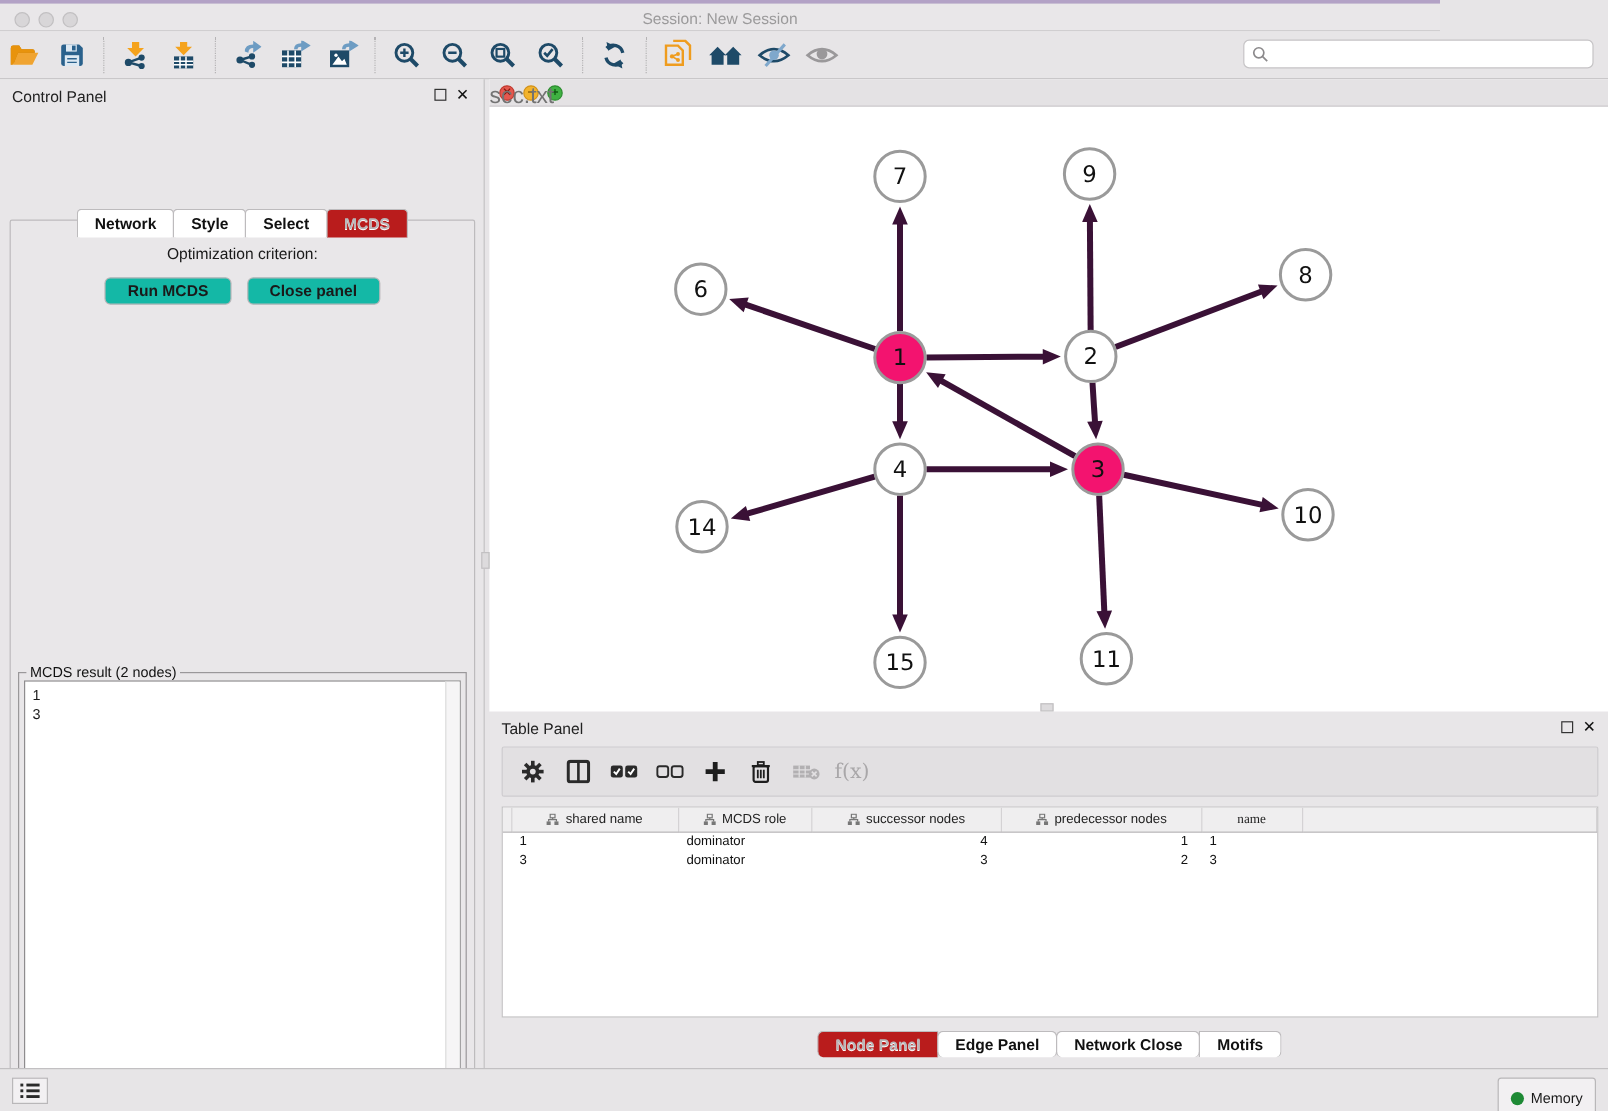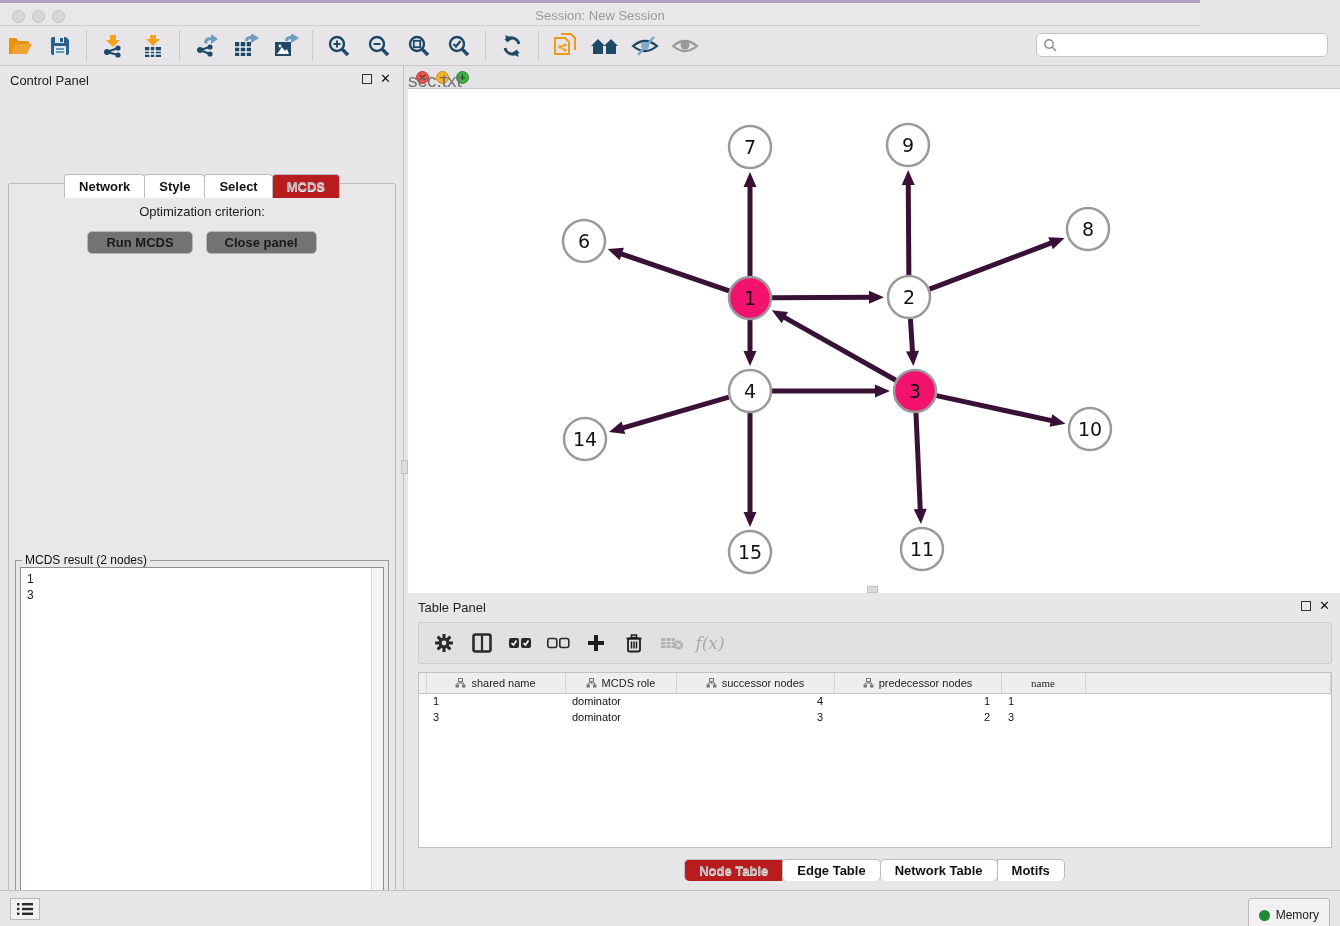--- a/index.html
+++ b/index.html
@@ -28,21 +28,21 @@
   .tab { padding:4px 14px; font-weight:700; font-size:13px; background:#ffffff; border:1px solid #bdbbbd; border-bottom:none; border-radius:4px 4px 0 0; margin:12px -1px 0 0; color:#111; }
   .tab.disabled-sel { background:#b91c1c; color:#b9b7b9; text-shadow:0 1px 0 #fff; }
   .cp-body { position:absolute; left:8px; top:117px; width:388px; height:761px; background:#e9e7e9; border:1px solid #bdbbbd; border-radius:2px; }
   .opt-label { margin-top:20px; text-align:center; font-size:13px; }
   .dropdown { position:relative; margin:12px auto 0; width:312px; height:24px; background:#fff; border:1px solid #b9b7b9; border-radius:5px; display:flex; align-items:center; padding:0 22px 0 10px; font-size:13px; }
   .dd-arrows { position:absolute; right:7px; top:4px; display:flex; flex-direction:column; gap:2px; }
   .dd-arrows i { display:block; width:0; height:0; border-left:4px solid transparent; border-right:4px solid transparent; }
   .dd-up { border-bottom:5px solid #555; }
   .dd-down { border-top:5px solid #555; }
   .cp-buttons { margin-top:12px; display:flex; justify-content:center; gap:13px; }
-  .btn { height:23px; padding:0 18px; background:#737373; border:1px solid #b9b7b9; border-radius:5px; font-size:13px; font-weight:700; display:flex; align-items:center; }
+  .btn { height:23px; padding:0 18px; background:#14b8a6; border:1px solid #b9b7b9; border-radius:5px; font-size:13px; font-weight:700; display:flex; align-items:center; }
   .result-box { position:absolute; left:6px; top:376px; width:374px; height:382px; border:1px solid #9a989a; }
   .result-legend { position:absolute; left:6px; top:-8px; background:#e9e7e9; padding:0 3px; font-size:12px; color:#111; }
   .result-area { position:absolute; left:4px; top:6px; right:4px; bottom:4px; background:#ffffff; border:1px solid #8e8c8e; font-size:12px; padding:3px 6px; line-height:16px; font-family:"Liberation Sans",sans-serif; }
   .result-scroll { position:absolute; right:0; top:0; bottom:0; width:12px; background:#f6f5f6; border-left:1px solid #ddd; }
 
   
   .net-window { position:absolute; left:408px; top:66px; width:932px; height:527px; background:#ffffff; }
   .net-titlebar { position:absolute; left:0; top:0; width:100%; height:23px; background:#e4e2e4; border-bottom:1px solid #c6c4c6; }
   .net-title { position:absolute; left:0; right:0; top:4px; text-align:left; font-size:19px; color:#737373; }
   .mac-dot { position:absolute; top:5px; width:13px; height:13px; border-radius:50%; font-size:10px; font-weight:bold; text-align:center; line-height:12px; }
@@ -51,21 +51,21 @@
   .dot-green { background:#3fb142; border:1px solid #2d8d30; color:#0d5c10; }
   .net-canvas { position:absolute; left:0; top:23px; width:932px; height:504px; background:#fff; }
   .splitter-h { position:absolute; left:459px; bottom:0px; width:11px; height:7px; background:#dddbdd; border:1px solid #c2c0c2; }
   .splitter-v { position:absolute; left:401px; top:460px; width:7px; height:14px; background:#dddbdd; border:1px solid #c2c0c2; z-index:5; }
 
   
   .table-panel { position:absolute; left:408px; top:593px; width:932px; height:297px; background:#e8e6e8; }
   .tp-header { position:relative; height:27px; }
   .tp-toolbar { position:absolute; left:10px; top:29px; right:8px; height:42px; background:#e2e0e2; border:1px solid #cecccf; border-radius:2px; display:flex; align-items:center; padding-left:10px; }
   .tp-icon { width:30px; height:30px; display:flex; align-items:center; justify-content:center; margin-right:8px; }
-  .fx { font-family:"DejaVu Serif","Liberation Serif",serif; font-style:italic; font-size:17px; color:#a9a7a9; }
+  .fx { font-family:"DejaVu Serif","Liberation Serif",serif; font-size:17px; color:#a9a7a9; }
   .tp-table { position:absolute; left:10px; top:79px; right:8px; height:176px; background:#ffffff; border:1px solid #c2c0c2; overflow:hidden; }
   table { border-collapse:collapse; width:100%; table-layout:fixed; }
   th { background:#efeeef; border-right:1px solid #d4d2d4; border-bottom:1px solid #c6c4c6; font-weight:400; font-size:11px; height:20px; color:#222; }
   th .th-inner { display:flex; align-items:center; justify-content:center; gap:5px; }
   td { font-size:11px; height:16px; padding:0 7px; color:#111; }
   td.num { text-align:right; padding-right:11px; }
   .tp-tabs { position:absolute; left:0; right:0; top:266px; display:flex; justify-content:center; }
   .tp-tabs .tab { border-radius:5px 5px 5px 5px; padding:3px 14px; margin:0 -1px 0 0; }
   .tp-tabs .tab:first-child { border-radius:5px 0 0 5px; }
   .tp-tabs .tab:last-child { border-radius:0 5px 5px 0; }
@@ -468,23 +468,23 @@
             <td>dominator</td>
             <td class="num">3</td>
             <td class="num">2</td>
             <td>3</td>
             <td></td>
           </tr>
         </tbody>
     </table>
   </div>
   <div class="tp-tabs" id="tp-tabs">
-      <div class="tab disabled-sel">Node Table</div>
-      <div class="tab">Edge Table</div>
-      <div class="tab">Network Table</div>
+      <div class="tab disabled-sel">Node Panel</div>
+      <div class="tab">Edge Panel</div>
+      <div class="tab">Network Close</div>
       <div class="tab">Motifs</div>
     </div>
 </div>
 
 <div class="status-bar">
   <div class="list-btn">
     <svg width="18" height="14" viewBox="0 0 18 14">
         <g fill="#2a2a2a">
           <rect x="1" y="1" width="2.4" height="2.4"></rect>
           <rect x="6" y="1" width="11" height="2.4"></rect>

